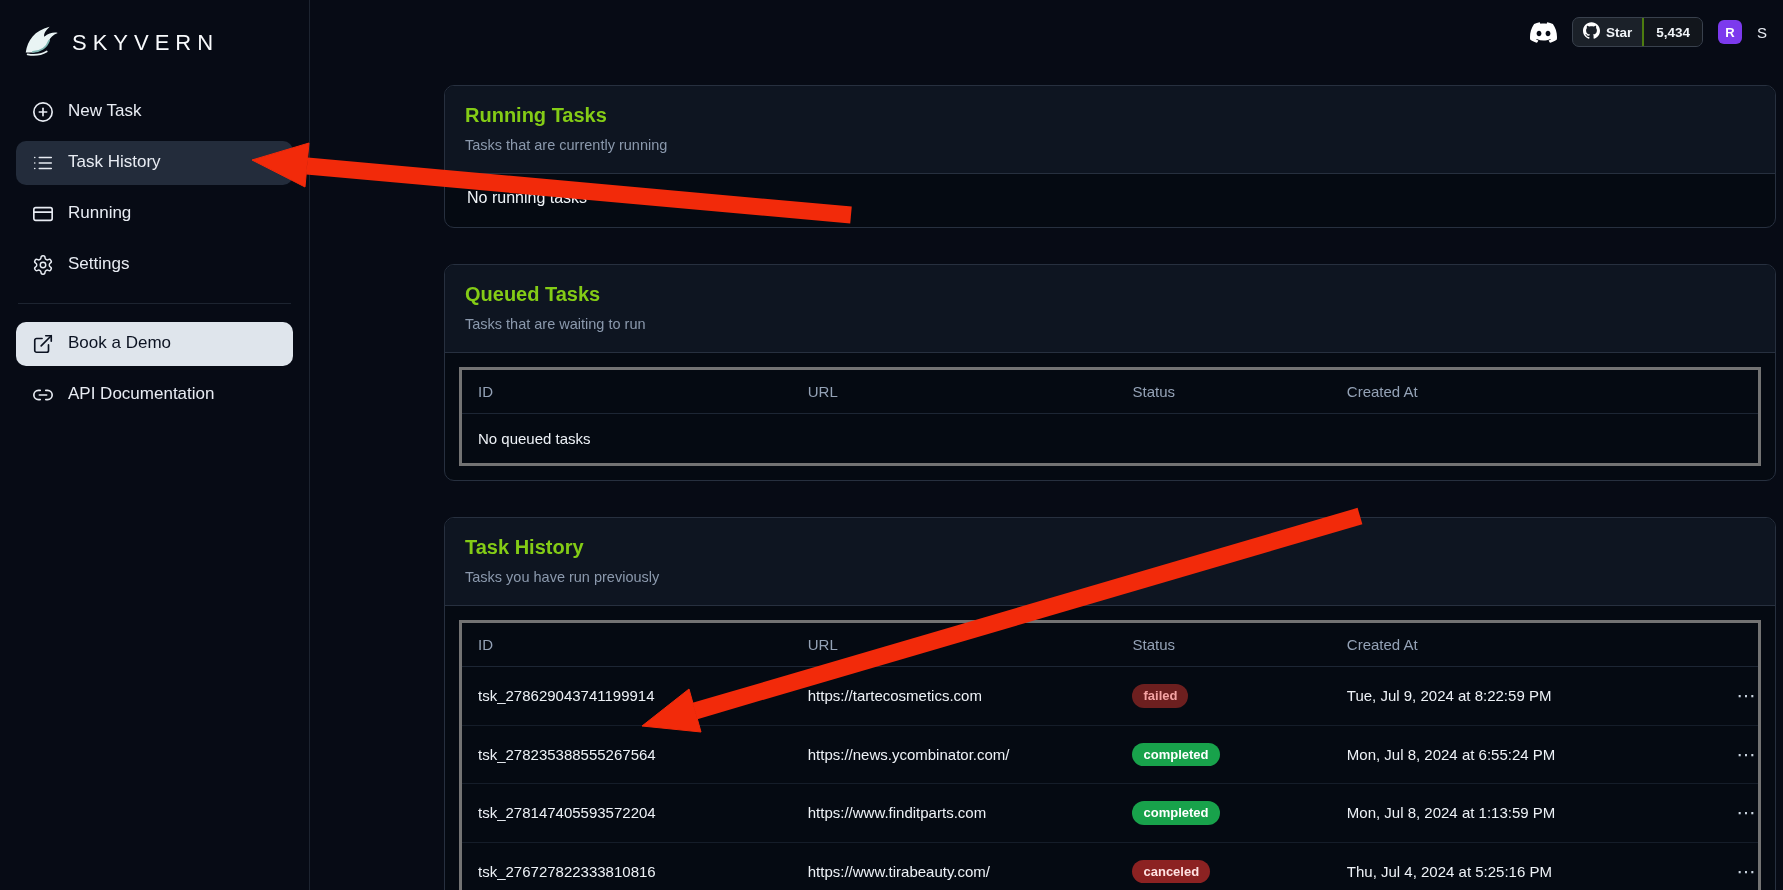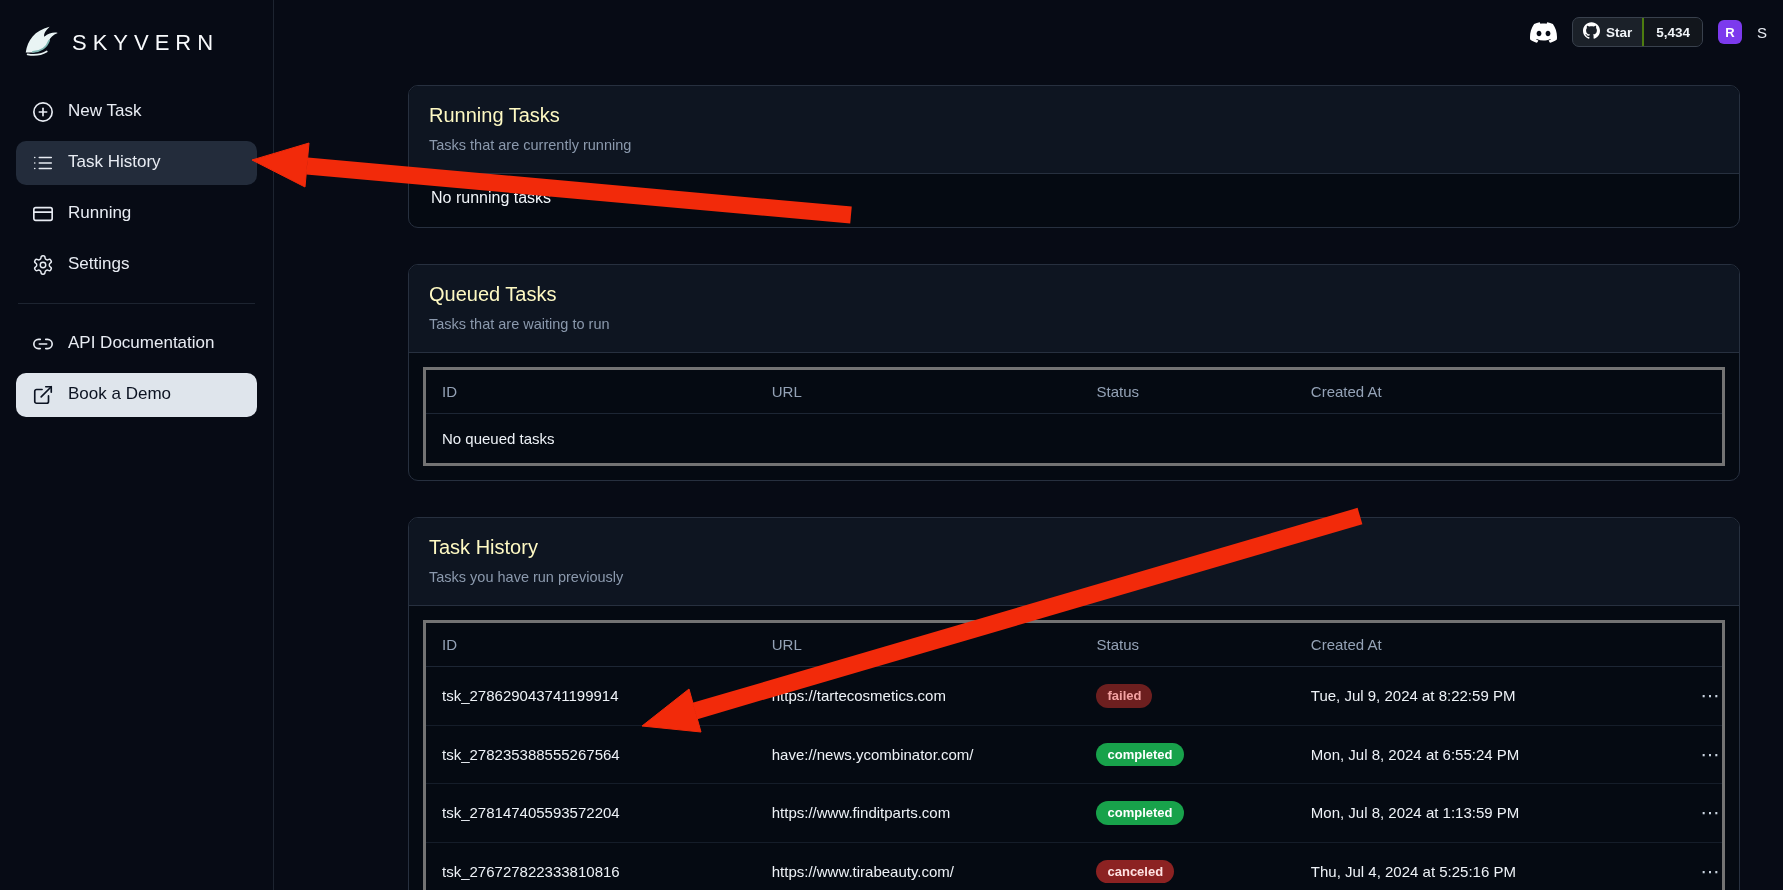--- a/index.html
+++ b/index.html
@@ -6,21 +6,21 @@
   html,body { margin:0; padding:0; }
   body {
     width:1783px; height:890px; overflow:hidden; position:relative;
     background:#070b15; color:#f1f5f9;
     font-family:"Liberation Sans", sans-serif;
   }
   .app { display:flex; height:100%; }
 
   
   .sidebar {
-    width:274px; flex-shrink:0; border-right:1px solid #1d2430;
+    width:310px; flex-shrink:0; border-right:1px solid #1d2430;
     padding:14px 16px; background:#070b15;
   }
   .logo { display:flex; align-items:center; gap:10px; padding:6px 4px 24px 4px; }
   .logo-text { font-size:22px; font-weight:400; letter-spacing:6px; color:#f8fafc; }
   .nav-item {
     display:flex; align-items:flex-start; gap:14px;
     padding:11px 16px; margin-bottom:7px; border-radius:10px;
     font-size:17px; color:#e8ecf3; cursor:pointer;
   }
   .nav-item .icn { width:22px; height:22px; display:flex; align-items:center; justify-content:center; flex-shrink:0; }
@@ -42,21 +42,21 @@
   .gh-count { display:flex; align-items:center; padding:4px 12px; border-left:2px solid #4d7c0f; background:#12161c; }
   .avatar {
     width:24px; height:24px; border-radius:6px; background:#7c3aed; color:#fff;
     display:flex; align-items:center; justify-content:center; font-size:13px; font-weight:bold; cursor:pointer;
   }
   .clipped-text { font-size:15px; color:#e8ecf3; }
 
   .cards { margin:85px 0 0 134px; width:1332px; display:flex; flex-direction:column; gap:36px; }
   .card { border:1px solid #27303f; border-radius:10px; background:#050a12; overflow:hidden; }
   .card-header { padding:18px 20px 20px 20px; border-bottom:1px solid #27303f; background:#0e1521; }
-  .card-title { font-size:20px; font-weight:normal; margin:0 0 10px 0; color:#fef9c3; }
+  .card-title { font-size:20px; font-weight:bold; margin:0 0 10px 0; color:#84cc16; }
   .card-sub { font-size:14.5px; color:#8b99ad; }
   .card-body { padding:14px; }
   .card-body.plain { padding:15px 22px 20px 22px; font-size:16px; color:#f1f5f9; }
 
   table.tasks { width:100%; border-collapse:collapse; border:3px solid #737373; table-layout:fixed; }
   table.tasks th {
     text-align:left; font-weight:normal; color:#94a2b6; font-size:15px;
     padding:13px 16px; border-bottom:1px solid #1d2634;
   }
   table.tasks td { padding:17px 16px; font-size:15px; color:#eef2f7; border-bottom:1px solid #151d29; }
@@ -133,39 +133,39 @@
               <circle cx="12" cy="12" r="3"></circle>
             </svg>
         </span>
         <span>Settings</span>
       </div>
     </nav>
 
     <hr class="side-sep">
 
     <nav>
-      <div class="nav-item">
-        <span class="icn">
-          <svg viewBox="0 0 24 24" width="22" height="22" fill="none" stroke-width="1.8" stroke-linecap="round">
-              <path d="M9 17H7A5 5 0 0 1 7 7h2"></path>
-              <path d="M15 7h2a5 5 0 1 1 0 10h-2"></path>
-              <line x1="8" y1="12" x2="16" y2="12"></line>
-            </svg>
-        </span>
-        <span>API Documentation</span>
-      </div>
       <div class="nav-item demo">
         <span class="icn">
           <svg viewBox="0 0 24 24" width="22" height="22" fill="none" stroke-width="1.8" stroke-linecap="round" stroke-linejoin="round">
               <path d="M18 13v6a2 2 0 0 1-2 2H5a2 2 0 0 1-2-2V8a2 2 0 0 1 2-2h6"></path>
               <polyline points="15 3 21 3 21 9"></polyline>
               <line x1="10" y1="14" x2="21" y2="3"></line>
             </svg>
         </span>
         <span>Book a Demo</span>
+      </div>
+      <div class="nav-item">
+        <span class="icn">
+          <svg viewBox="0 0 24 24" width="22" height="22" fill="none" stroke-width="1.8" stroke-linecap="round">
+              <path d="M9 17H7A5 5 0 0 1 7 7h2"></path>
+              <path d="M15 7h2a5 5 0 1 1 0 10h-2"></path>
+              <line x1="8" y1="12" x2="16" y2="12"></line>
+            </svg>
+        </span>
+        <span>API Documentation</span>
       </div>
     </nav>
   </aside>
 
   <main class="main">
 
     <div class="topbar">
       <span class="discord">
         <svg viewBox="0 0 24 24" width="27" height="27" fill="#ffffff">
             <path d="M20.317 4.3698a19.7913 19.7913 0 00-4.8851-1.5152.0741.0741 0 00-.0785.0371c-.211.3753-.4447.8648-.6083 1.2495-1.8447-.2762-3.68-.2762-5.4868 0-.1636-.3933-.4058-.8742-.6177-1.2495a.077.077 0 00-.0785-.037 19.7363 19.7363 0 00-4.8852 1.515.0699.0699 0 00-.0321.0277C.5334 9.0458-.319 13.5799.0992 18.0578a.0824.0824 0 00.0312.0561c2.0528 1.5076 4.0413 2.4228 5.9929 3.0294a.0777.0777 0 00.0842-.0276c.4616-.6304.8731-1.2952 1.226-1.9942a.076.076 0 00-.0416-.1057c-.6528-.2476-1.2743-.5495-1.8722-.8923a.077.077 0 01-.0076-.1277c.1258-.0943.2517-.1923.3718-.2914a.0743.0743 0 01.0776-.0105c3.9278 1.7933 8.18 1.7933 12.0614 0a.0739.0739 0 01.0785.0095c.1202.099.246.1981.3728.2924a.077.077 0 01-.0066.1276 12.2986 12.2986 0 01-1.873.8914.0766.0766 0 00-.0407.1067c.3604.698.7719 1.3628 1.225 1.9932a.076.076 0 00.0842.0286c1.961-.6067 3.9495-1.5219 6.0023-3.0294a.077.077 0 00.0313-.0552c.5004-5.177-.8382-9.6739-3.5485-13.6604a.061.061 0 00-.0312-.0286zM8.02 15.3312c-1.1825 0-2.1569-1.0857-2.1569-2.419 0-1.3332.9555-2.4189 2.157-2.4189 1.2108 0 2.1757 1.0952 2.1568 2.419 0 1.3332-.9555 2.4189-2.1569 2.4189zm7.9748 0c-1.1825 0-2.1569-1.0857-2.1569-2.419 0-1.3332.9554-2.4189 2.1569-2.4189 1.2108 0 2.1757 1.0952 2.1568 2.419 0 1.3332-.946 2.4189-2.1568 2.4189z"></path>
@@ -240,21 +240,21 @@
             <tbody>
               <tr>
                 <td>tsk_278629043741199914</td>
                 <td>https://tartecosmetics.com</td>
                 <td><span class="badge" data-status="failed">failed</span></td>
                 <td>Tue, Jul 9, 2024 at 8:22:59 PM</td>
                 <td><span class="menu-dots">⋯</span></td>
               </tr>
               <tr>
                 <td>tsk_278235388555267564</td>
-                <td>have://news.ycombinator.com/</td>
+                <td>https://news.ycombinator.com/</td>
                 <td><span class="badge" data-status="completed">completed</span></td>
                 <td>Mon, Jul 8, 2024 at 6:55:24 PM</td>
                 <td><span class="menu-dots">⋯</span></td>
               </tr>
               <tr>
                 <td>tsk_278147405593572204</td>
                 <td>https://www.finditparts.com</td>
                 <td><span class="badge" data-status="completed">completed</span></td>
                 <td>Mon, Jul 8, 2024 at 1:13:59 PM</td>
                 <td><span class="menu-dots">⋯</span></td>

